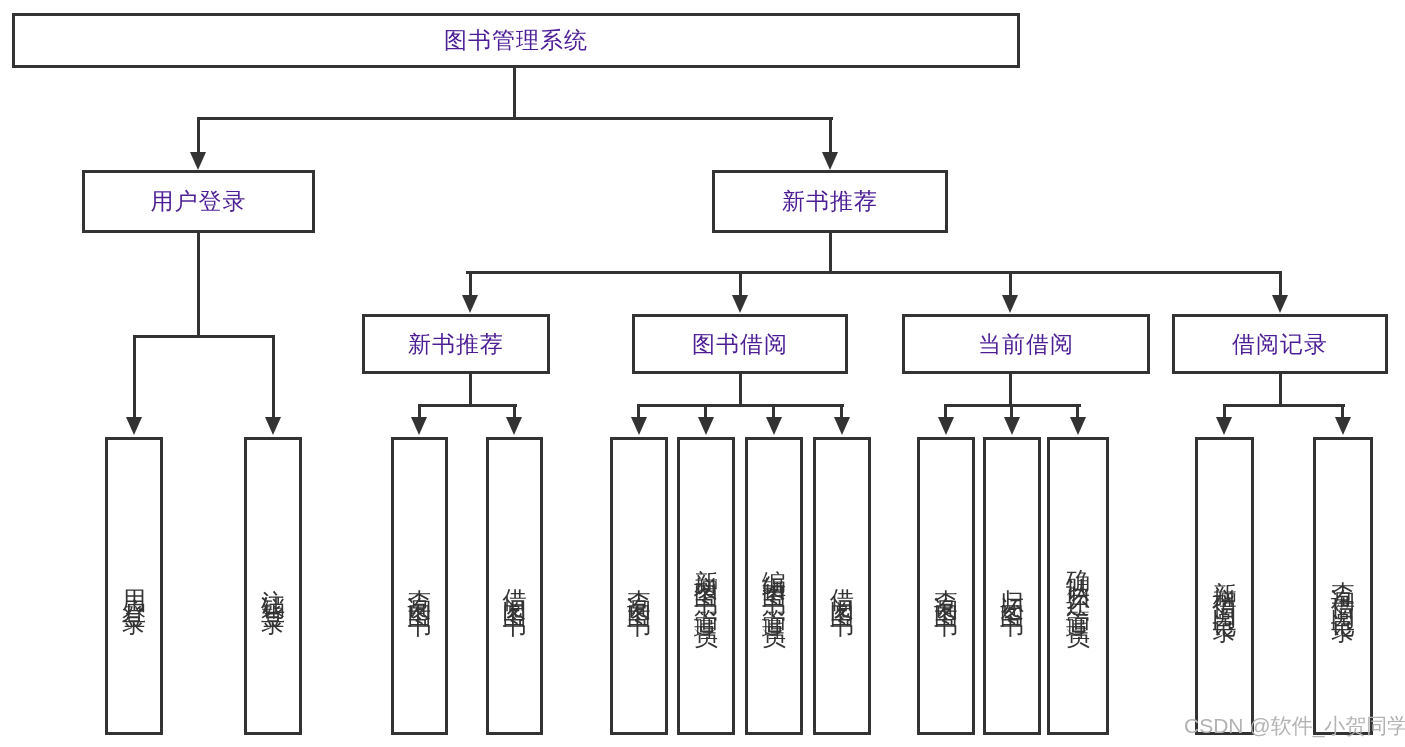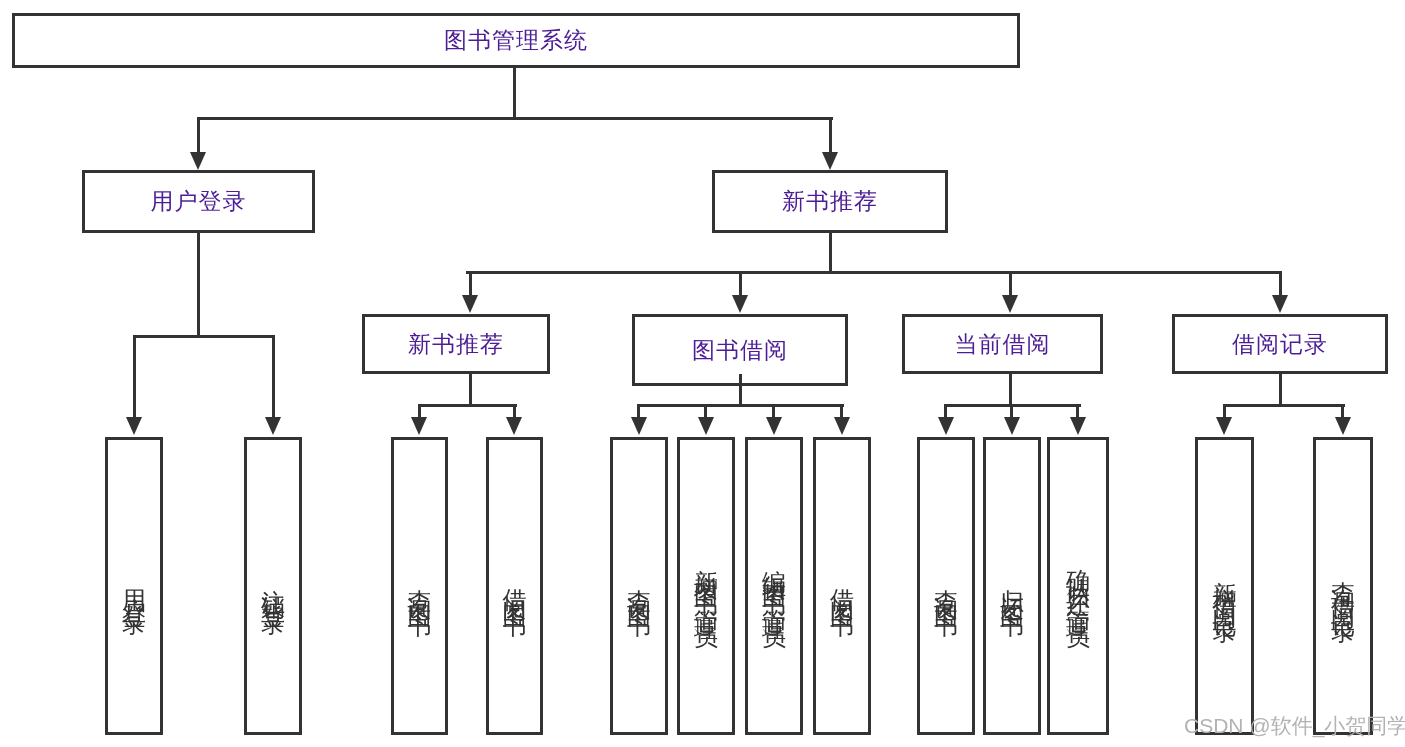--- a/index.html
+++ b/index.html
@@ -40,24 +40,24 @@
   <div class="box h" style="left:82px;top:170px;width:233px;height:63px">
     <span>用户登录</span>
   </div>
   <div class="box h" style="left:712px;top:170px;width:236px;height:63px">
     <span>新书推荐</span>
   </div>
 
   <div class="box h" style="left:362px;top:314px;width:188px;height:60px">
     <span>新书推荐</span>
   </div>
-  <div class="box h" style="left:632px;top:314px;width:216px;height:72px">
+  <div class="box h" style="left:632px;top:314px;width:216px;height:60px">
     <span>图书借阅</span>
   </div>
-  <div class="box h" style="left:902px;top:314px;width:201px;height:60px">
+  <div class="box h" style="left:902px;top:314px;width:248px;height:60px">
     <span>当前借阅</span>
   </div>
   <div class="box h" style="left:1172px;top:314px;width:216px;height:60px">
     <span>借阅记录</span>
   </div>
 
   <div class="box v" style="left:105px;top:437px;width:58px;height:298px">
     <span>用户登录</span>
   </div>
   <div class="box v" style="left:244px;top:437px;width:58px;height:298px">

